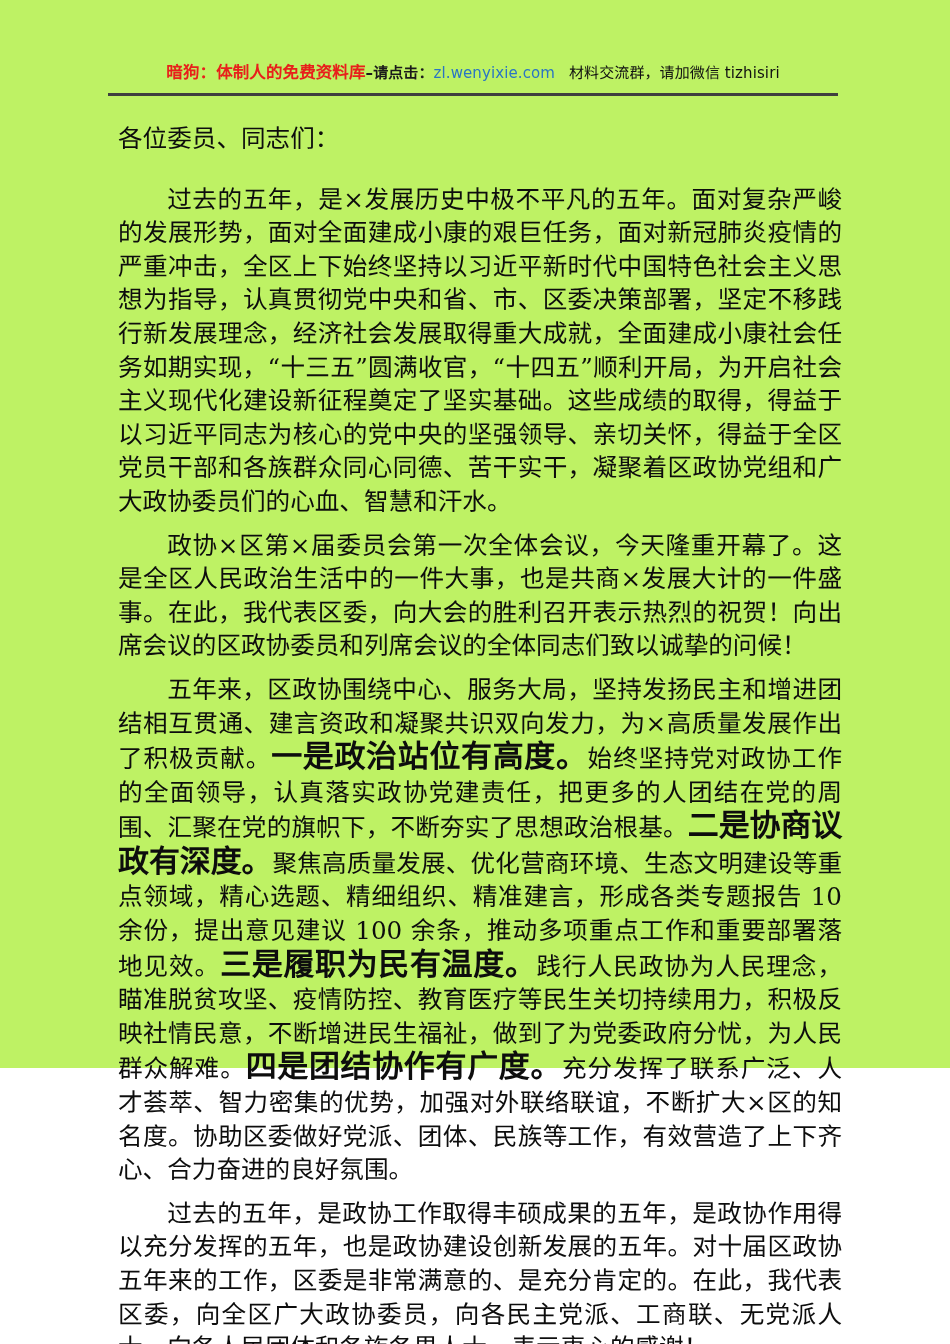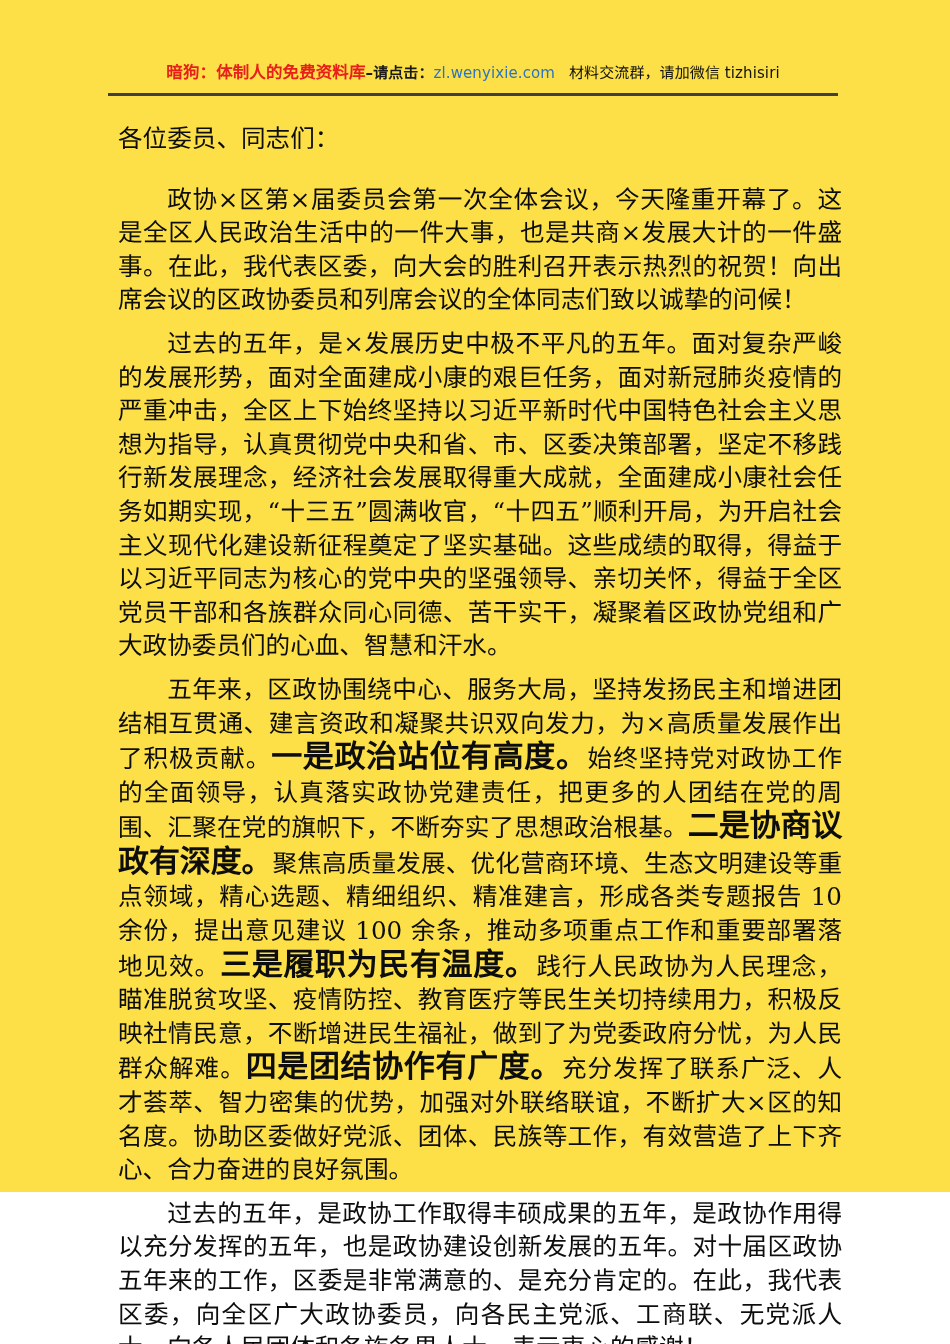--- a/index.html
+++ b/index.html
@@ -13,24 +13,24 @@
     height: 1344px;
     overflow: hidden;
     font-family: "DejaVu Serif", "Liberation Serif", serif;
     color: #000000;
     -webkit-font-smoothing: antialiased;
   }
 
   .page {
     position: relative;
     width: 950px;
-    height: 1192px;
+    height: 1068px;
     box-sizing: border-box;
     padding: 8px;
-    background: #fde047;
+    background: #bef264;
   }
 
   
   .banner {
     position: absolute;
     left: 108px;
     top: 62px;
     width: 730px;
     text-align: center;
     white-space: nowrap;
@@ -112,23 +112,23 @@
   <div class="banner">
     <span class="b-red">暗狗：体制人的免费资料库</span><span class="b-click">–请点击：</span><span class="b-url">zl.wenyixie.com</span><span class="b-tail">材料交流群，请加微信 tizhisiri</span>
   </div>
 
   <div class="rule"></div>
 
   <div class="doc">
 
     <p class="para salutation">各位委员、同志们：</p>
 
+    <p class="para indent">过去的五年，是×发展历史中极不平凡的五年。面对复杂严峻的发展形势，面对全面建成小康的艰巨任务，面对新冠肺炎疫情的严重冲击，全区上下始终坚持以习近平新时代中国特色社会主义思想为指导，认真贯彻党中央和省、市、区委决策部署，坚定不移践行新发展理念，经济社会发展取得重大成就，全面建成小康社会任务如期实现，“十三五”圆满收官，“十四五”顺利开局，为开启社会主义现代化建设新征程奠定了坚实基础。这些成绩的取得，得益于以习近平同志为核心的党中央的坚强领导、亲切关怀，得益于全区党员干部和各族群众同心同德、苦干实干，凝聚着区政协党组和广大政协委员们的心血、智慧和汗水。</p>
+
     <p class="para indent">政协×区第×届委员会第一次全体会议，今天隆重开幕了。这是全区人民政治生活中的一件大事，也是共商×发展大计的一件盛事。在此，我代表区委，向大会的胜利召开表示热烈的祝贺！向出席会议的区政协委员和列席会议的全体同志们致以诚挚的问候！</p>
-
-    <p class="para indent">过去的五年，是×发展历史中极不平凡的五年。面对复杂严峻的发展形势，面对全面建成小康的艰巨任务，面对新冠肺炎疫情的严重冲击，全区上下始终坚持以习近平新时代中国特色社会主义思想为指导，认真贯彻党中央和省、市、区委决策部署，坚定不移践行新发展理念，经济社会发展取得重大成就，全面建成小康社会任务如期实现，“十三五”圆满收官，“十四五”顺利开局，为开启社会主义现代化建设新征程奠定了坚实基础。这些成绩的取得，得益于以习近平同志为核心的党中央的坚强领导、亲切关怀，得益于全区党员干部和各族群众同心同德、苦干实干，凝聚着区政协党组和广大政协委员们的心血、智慧和汗水。</p>
 
     <p class="para indent" id="para-achievements"><span>五年来，区政协围绕中心、服务大局，坚持发扬民主和增进团结相互贯通、建言资政和凝聚共识双向发力，为×高质量发展作出了积极贡献。</span><span class="bold-lead">一是政治站位有高度。</span><span>始终坚持党对政协工作的全面领导，认真落实政协党建责任，把更多的人团结在党的周围、汇聚在党的旗帜下，不断夯实了思想政治根基。</span><span class="bold-lead">二是协商议政有深度。</span><span>聚焦高质量发展、优化营商环境、生态文明建设等重点领域，精心选题、精细组织、精准建言，形成各类专题报告 10 余份，提出意见建议 100 余条，推动多项重点工作和重要部署落地见效。</span><span class="bold-lead">三是履职为民有温度。</span><span>践行人民政协为人民理念，瞄准脱贫攻坚、疫情防控、教育医疗等民生关切持续用力，积极反映社情民意，不断增进民生福祉，做到了为党委政府分忧，为人民群众解难。</span><span class="bold-lead">四是团结协作有广度。</span><span>充分发挥了联系广泛、人才荟萃、智力密集的优势，加强对外联络联谊，不断扩大×区的知名度。协助区委做好党派、团体、民族等工作，有效营造了上下齐心、合力奋进的良好氛围。</span></p>
 
     <p class="para indent">过去的五年，是政协工作取得丰硕成果的五年，是政协作用得以充分发挥的五年，也是政协建设创新发展的五年。对十届区政协五年来的工作，区委是非常满意的、是充分肯定的。在此，我代表区委，向全区广大政协委员，向各民主党派、工商联、无党派人士，向各人民团体和各族各界人士，表示衷心的感谢！</p>
 
     <p class="para indent">这次政协换届，有的同志因年龄、任期、工作变动等原因，将离开原工作岗位。他们在任职期间，做到了恪尽职守、勤勉敬业，为×发展和人民政协事业倾注了大量心血、作出了积极贡献、赢得了党和人民的认可。在此，我提议让我们以热烈的掌声向他们表示崇高的敬意！</p>
 
   </div>
 
 </div>

